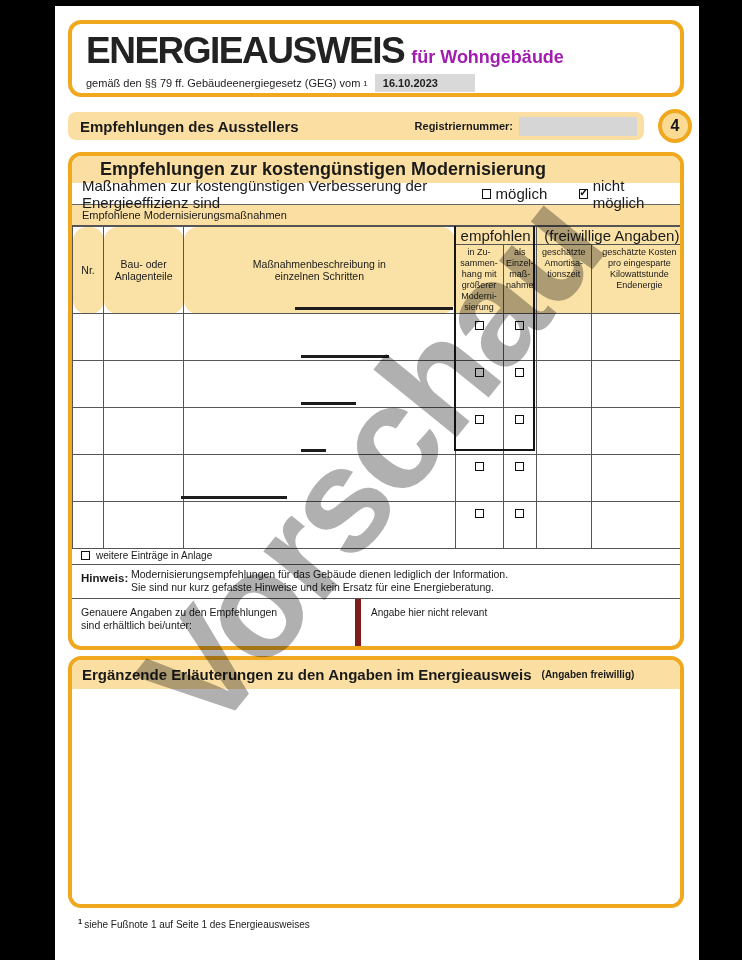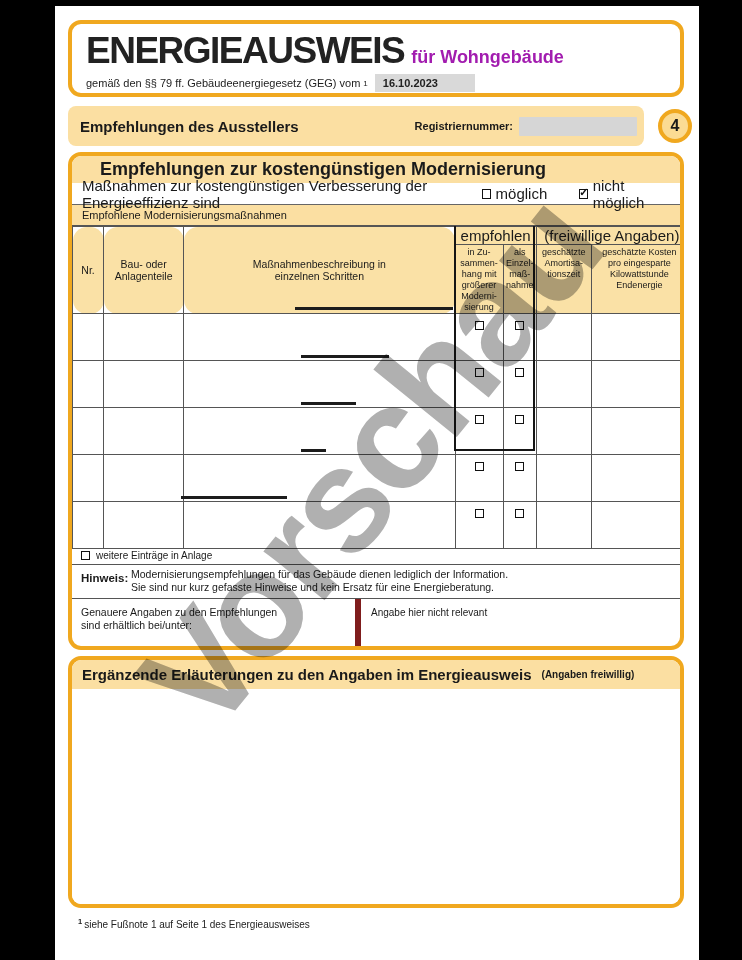--- a/index.html
+++ b/index.html
@@ -24,21 +24,21 @@
   .hdr-box{margin-top:14px;height:77px;padding:6px 12px 13px 14px;}
   .main-title{font-size:37px;font-weight:bold;letter-spacing:-1.5px;color:#222;}
   .title-suffix{font-size:18px;font-weight:bold;margin-left:7px;color:#a21caf;}
   .hdr-title-row{display:flex;align-items:baseline;}
   .law-row{font-size:11px;margin-top:2px;display:flex;align-items:center;color:#222;}
   .law-row sup{font-size:8px;margin:0 3px 0 3px;}
   .date-box{background:#d9d9d9;font-weight:bold;font-size:11px;padding:3px 8px;min-width:84px;margin-left:4px;}
 
   
   .bar-row{display:flex;align-items:center;margin:13px 7px 0 13px;height:32px;}
-  .section-bar{flex:1;background:#fbdfa2;border-radius:8px;height:40px;display:flex;align-items:center;margin-right:14px;}
+  .section-bar{flex:1;background:#fbdfa2;border-radius:8px;height:28px;display:flex;align-items:center;margin-right:14px;}
   .bar-title{font-size:15px;font-weight:bold;margin-left:12px;}
   .reg-label{font-size:11px;font-weight:bold;margin-left:auto;}
   .reg-field{background:#d6d6d6;width:118px;height:19px;margin:0 7px 0 6px;border-radius:1px;}
   .page-badge{width:26px;height:26px;border:4px solid #f0a81f;border-radius:50%;background:#fbdb93;
     font-size:16px;font-weight:bold;text-align:center;line-height:26px;}
 
   
   .box3{margin-top:10px;height:498px;}
   .box-title{height:27px;line-height:27px;background:#fbdfa2;font-size:18px;font-weight:bold;padding-left:28px;}
   .stmt-row{height:21px;display:flex;align-items:center;font-size:15px;padding-left:10px;background:#fff;}

